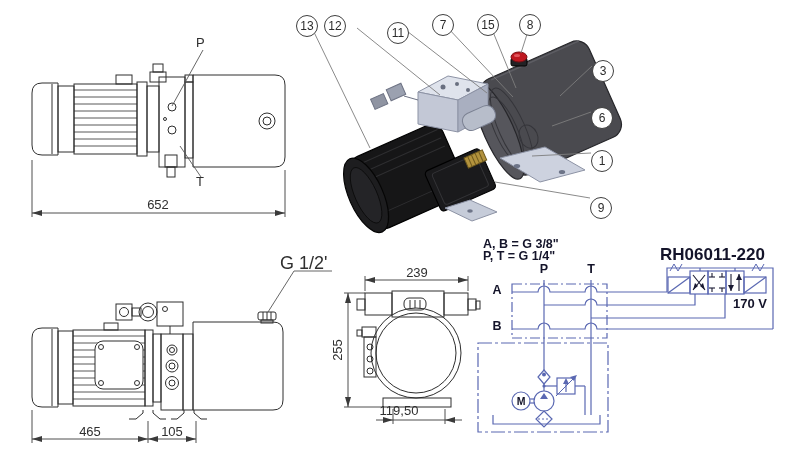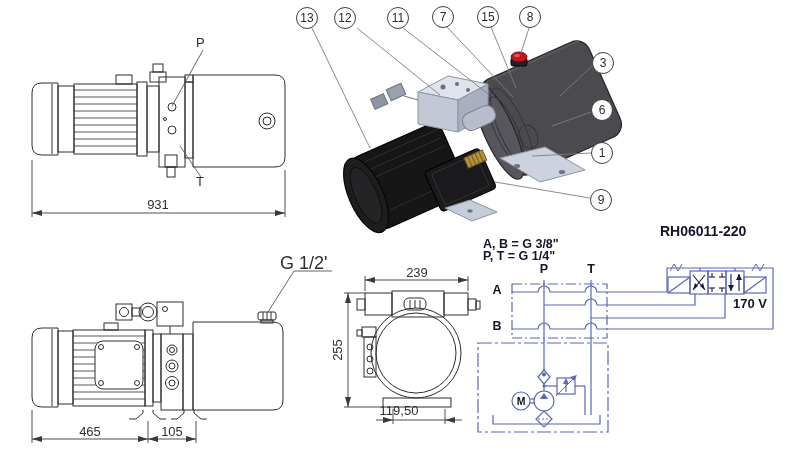--- a/index.html
+++ b/index.html
@@ -7,21 +7,21 @@
          font-family:"Liberation Sans",sans-serif;}
   #stage svg{position:absolute;left:0;top:0;}
   .txt{position:absolute;white-space:nowrap;color:#2f2f2f;font-size:13px;line-height:14px;}
   .dim{text-align:center;width:60px;}
   .portlab{font-size:13px;}
   .sch{color:#14142a;font-weight:700;font-size:12.5px;line-height:13px;}
   .schport{color:#14142a;font-weight:600;font-size:12.5px;line-height:13px;text-align:center;width:14px;}
   .rot{transform:rotate(-90deg);transform-origin:50% 50%;}
   .callout{position:absolute;width:22px;height:22px;border:1.4px solid #3f3f3f;border-radius:50%;
            background:#fff;display:flex;align-items:center;justify-content:center;
-           font-size:12px;color:#2b2b2b;box-sizing:border-box;}
+           font-size:12px;color:#2b2b2b;box-sizing:border-box;margin-top:8px;}
 </style>
 </head>
 <body>
 
 <div id="stage">
 
 <svg width="800" height="450" viewBox="0 0 800 450">
 
   <g fill="none" stroke="#2e2e2e" stroke-width="1">
     <path d="M58,83 L42,83 Q32,83 32,93 L32,145 Q32,155 42,155 L58,155 Z"></path>
@@ -335,45 +335,45 @@
     <line x1="575" y1="386" x2="585" y2="386"></line>
     <line x1="585" y1="386" x2="585" y2="415"></line>
     <line x1="566" y1="392" x2="566" y2="380"></line>
     <polygon points="566,378 563,384 569,384" fill="#5a68b2" stroke="none"></polygon>
     <line x1="556" y1="396" x2="576" y2="376" stroke-width="1"></line>
     <polygon points="577,375 570,377 574,381" fill="#5a68b2" stroke="none"></polygon>
   </g>
 </svg>
 
   <div class="callout" style="left:296px;top:7px">13</div>
-  <div class="callout" style="left:334px;top:7px">12</div>
-  <div class="callout" style="left:387px;top:7px">11</div>
+  <div class="callout" style="left:324px;top:7px">12</div>
+  <div class="callout" style="left:387px;top:14px">11</div>
   <div class="callout" style="left:432px;top:6px">7</div>
   <div class="callout" style="left:477px;top:6px">15</div>
   <div class="callout" style="left:519px;top:6px">8</div>
   <div class="callout" style="left:592px;top:52px">3</div>
   <div class="callout" style="left:591px;top:99px">6</div>
   <div class="callout" style="left:591px;top:142px">1</div>
   <div class="callout" style="left:590px;top:189px">9</div>
 
   <span class="txt portlab" style="left:196px;top:36px">P</span>
   <span class="txt portlab" style="left:196px;top:175px">T</span>
-  <span class="txt dim" style="left:128px;top:198px">931</span>
+  <span class="txt dim" style="left:128px;top:198px">652</span>
 
   <span class="txt" style="left:280px;top:256px;font-size:18px">G 1/2'</span>
   <span class="txt dim" style="left:60px;top:425px">465</span>
   <span class="txt dim" style="left:142px;top:425px">105</span>
 
   <span class="txt dim" style="left:387px;top:266px">239</span>
   <span class="txt dim rot" style="left:320px;top:343px;width:36px">255</span>
   <span class="txt dim" style="left:369px;top:404px">119,50</span>
 
   <span class="txt sch" style="left:483px;top:238px">A, B = G 3/8"</span>
   <span class="txt sch" style="left:483px;top:250px">P, T = G 1/4"</span>
-  <span class="txt sch" style="left:660px;top:225px;font-size:14px">RH06011-220</span>
+  <span class="txt sch" style="left:660px;top:248px;font-size:17px">RH06011-220</span>
   <span class="txt sch" style="left:733px;top:297px;font-size:13px">170 V</span>
   <span class="txt schport" style="left:537px;top:263px">P</span>
   <span class="txt schport" style="left:584px;top:263px">T</span>
   <span class="txt schport" style="left:490px;top:284px">A</span>
   <span class="txt schport" style="left:490px;top:320px">B</span>
   <span class="txt schport" style="left:514px;top:395px;font-size:10.5px;width:14px">M</span>
 
 </div>
 
 </body></html>

